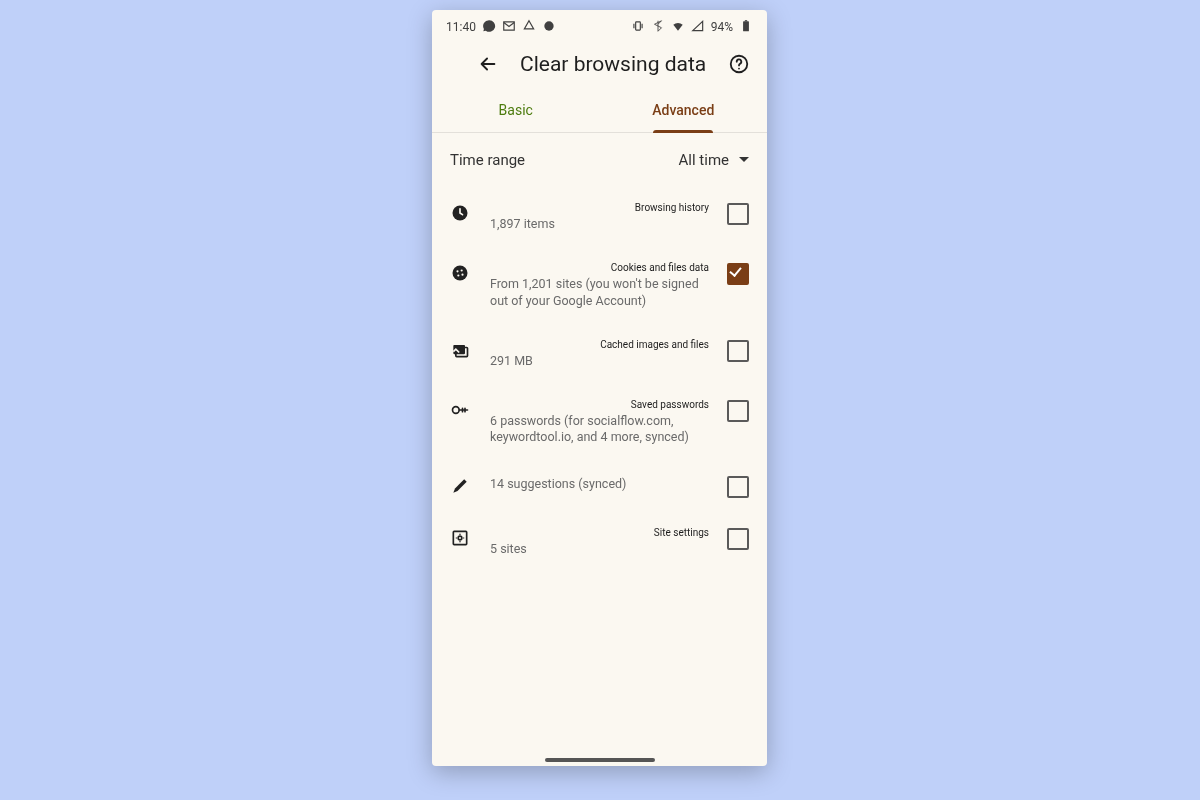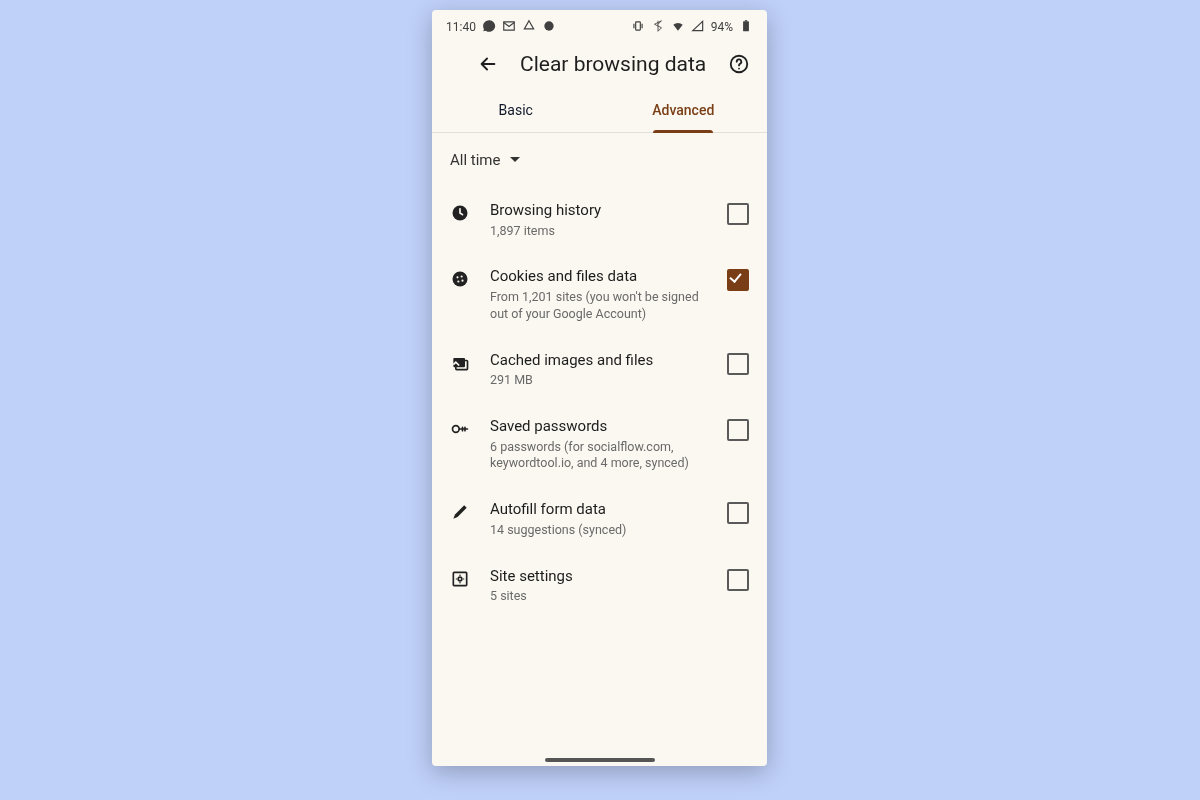--- a/index.html
+++ b/index.html
@@ -10,34 +10,34 @@
   .status .left,.status .right{display:flex;align-items:center;gap:6px;}
   .status svg{width:14px;height:14px;fill:#404040;}
   .batt{font-size:12px;}
   
   .appbar{height:48px;display:flex;align-items:center;padding:0 14px;gap:18px;margin-left:28px;}
   .appbar .title{font-size:21px;flex:1;font-weight:400;}
   .iconbtn{display:flex;align-items:center;justify-content:center;width:28px;height:28px;cursor:pointer;}
   .iconbtn svg{width:22px;height:22px;stroke:#1f1f1f;fill:none;stroke-width:2;}
   
   .tabs{height:44px;display:flex;border-bottom:1px solid #e3e0da;}
-  .tab{flex:1;display:flex;align-items:center;justify-content:center;font-size:14px;color:#0f172a;cursor:pointer;position:relative;}
+  .tab{flex:1;display:flex;align-items:center;justify-content:center;font-size:14px;color:#4d7c0f;cursor:pointer;position:relative;}
   .tab.active{color:#7a3e16;font-weight:500;}
   .tab.active::after{content:"";position:absolute;bottom:-1px;height:3px;width:60px;background:#7a3e16;border-radius:3px 3px 0 0;}
   
   .timerow{height:54px;display:flex;align-items:center;padding:0 18px;font-size:15px;color:#333;}
   .timerow .label{flex:1;}
   .timerow .val{display:flex;align-items:center;gap:10px;cursor:pointer;}
   .timerow .val svg{width:10px;height:10px;fill:#333;}
   
   .item{display:flex;align-items:flex-start;padding:14px 18px;gap:18px;}
   .item .icon{width:22px;height:22px;margin-top:2px;flex-shrink:0;}
   .item .icon svg{width:20px;height:20px;fill:#222;}
   .item .text{flex:1;}
-  .item .name{font-size:15px;color:#1d1d1d;line-height:1.3;}
+  .item .name{font-size:10px;color:#1d1d1d;line-height:1.3;text-align:right;}
   .item .sub{font-size:12.5px;color:#6a6a6a;line-height:1.35;margin-top:2px;}
   .cb{width:18px;height:18px;border:2px solid #5a5a5a;border-radius:2px;margin-top:2px;flex-shrink:0;cursor:pointer;position:relative;}
   .cb.checked{background:#7a3e16;border-color:#7a3e16;}
   .cb.checked::after{content:"";position:absolute;left:3px;top:0px;width:5px;height:9px;border:solid #fff;border-width:0 2.5px 2.5px 0;transform:rotate(40deg);}
   
   .footnote{font-size:13px;color:#3a3a3a;padding:4px 18px;}
   
   .btnrow{display:flex;justify-content:flex-end;padding:10px 12px;}
   .highlight-box{border:3px solid #29d63a;border-radius:4px;padding:3px;}
   .clearbtn{background:#7a3e16;color:#fff;border:none;border-radius:18px;height:36px;padding:0 20px;font-size:14px;cursor:pointer;}
@@ -104,20 +104,21 @@
           </svg>
       </div>
     </div>
 
     <div class="tabs">
       <div class="tab">Basic</div>
       <div class="tab active">Advanced</div>
     </div>
 
     <div class="timerow">
+      <div class="label">Time range</div>
       <div class="val">
         <span>All time</span>
         <svg viewBox="0 0 10 10">
             <path d="M0 2l5 5 5-5z"></path>
           </svg>
       </div>
     </div>
 
     <div>
 
@@ -171,21 +172,20 @@
           <div class="sub">6 passwords (for socialflow.com, keywordtool.io, and 4 more, synced)</div>
         </div>
         <div class="cb"></div>
       </div>
 
       <div class="item">
         <div class="icon"><svg viewBox="0 0 24 24">
               <path d="M4 20l2-5L17 4l3 3L9 18z"></path>
             </svg></div>
         <div class="text">
-          <div class="name">Autofill form data</div>
           <div class="sub">14 suggestions (synced)</div>
         </div>
         <div class="cb"></div>
       </div>
 
       <div class="item">
         <div class="icon"><svg viewBox="0 0 24 24">
               <rect x="4" y="4" width="16" height="16" rx="1" fill="none" stroke="#222" stroke-width="2"></rect>
               <circle cx="12" cy="12" r="2.2" fill="none" stroke="#222" stroke-width="2"></circle>
               <path d="M12 8v-1M12 17v-1M8 12h-1M17 12h-1" stroke="#222" stroke-width="2"></path>

